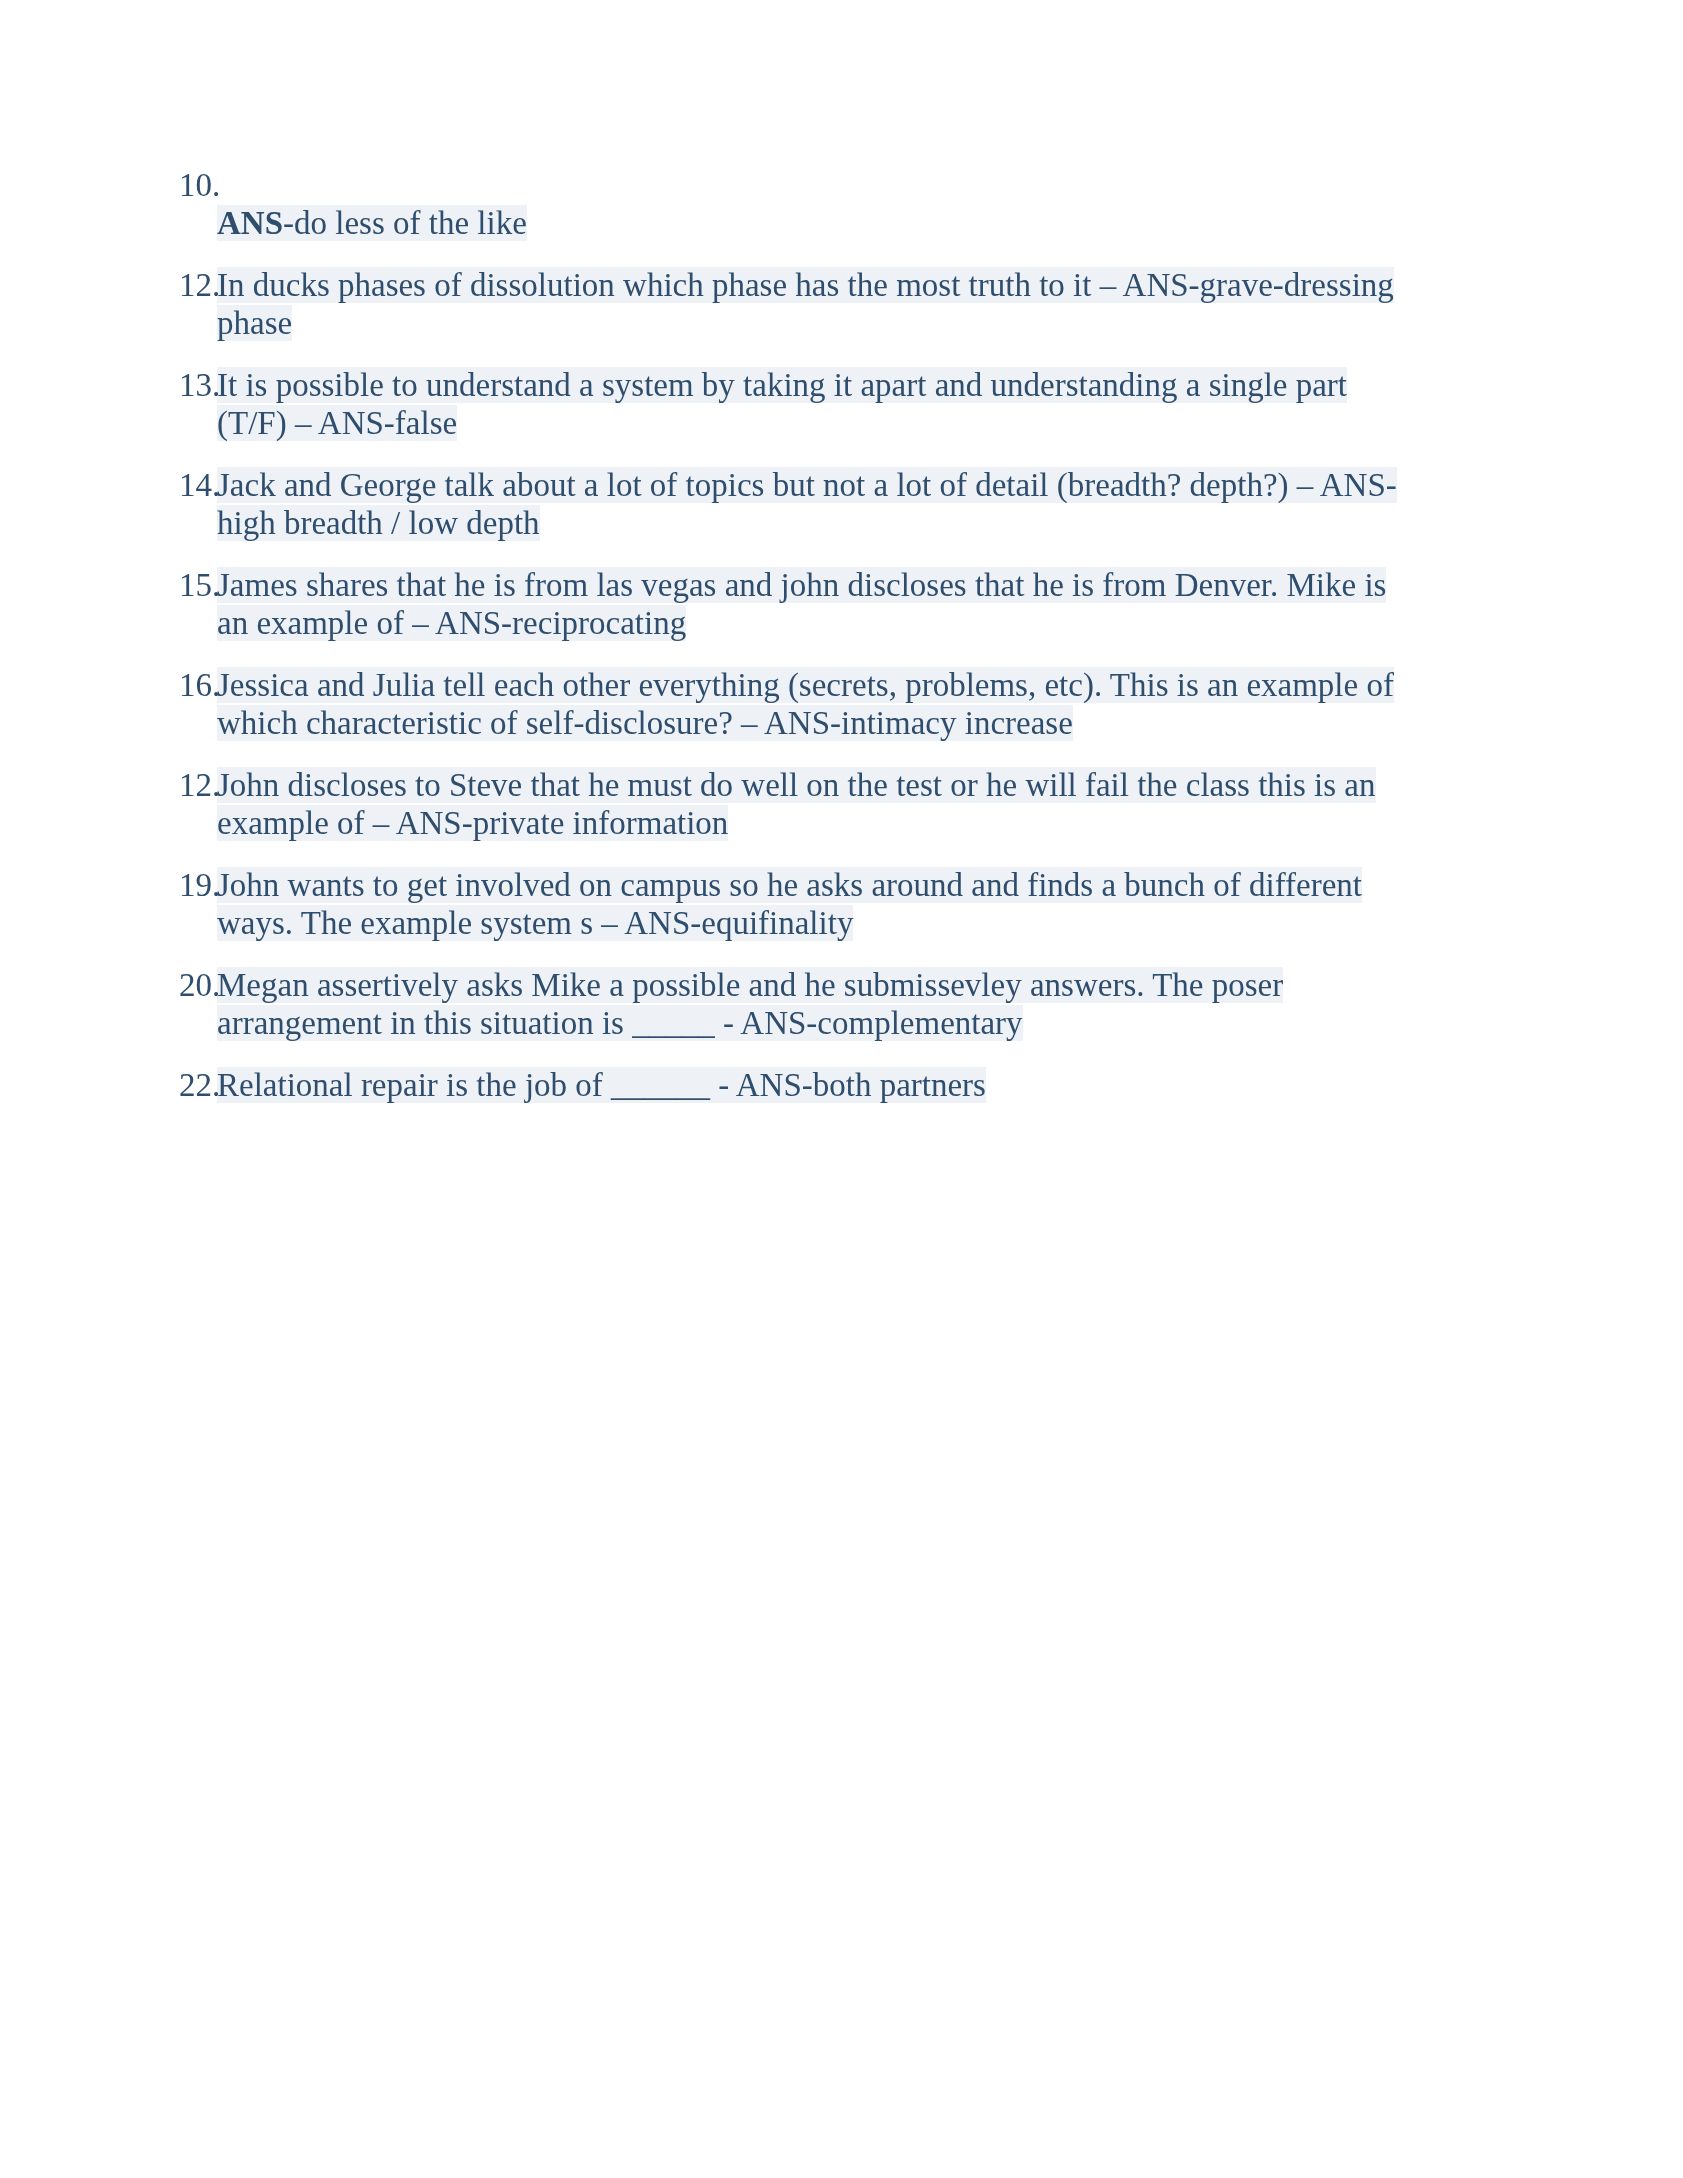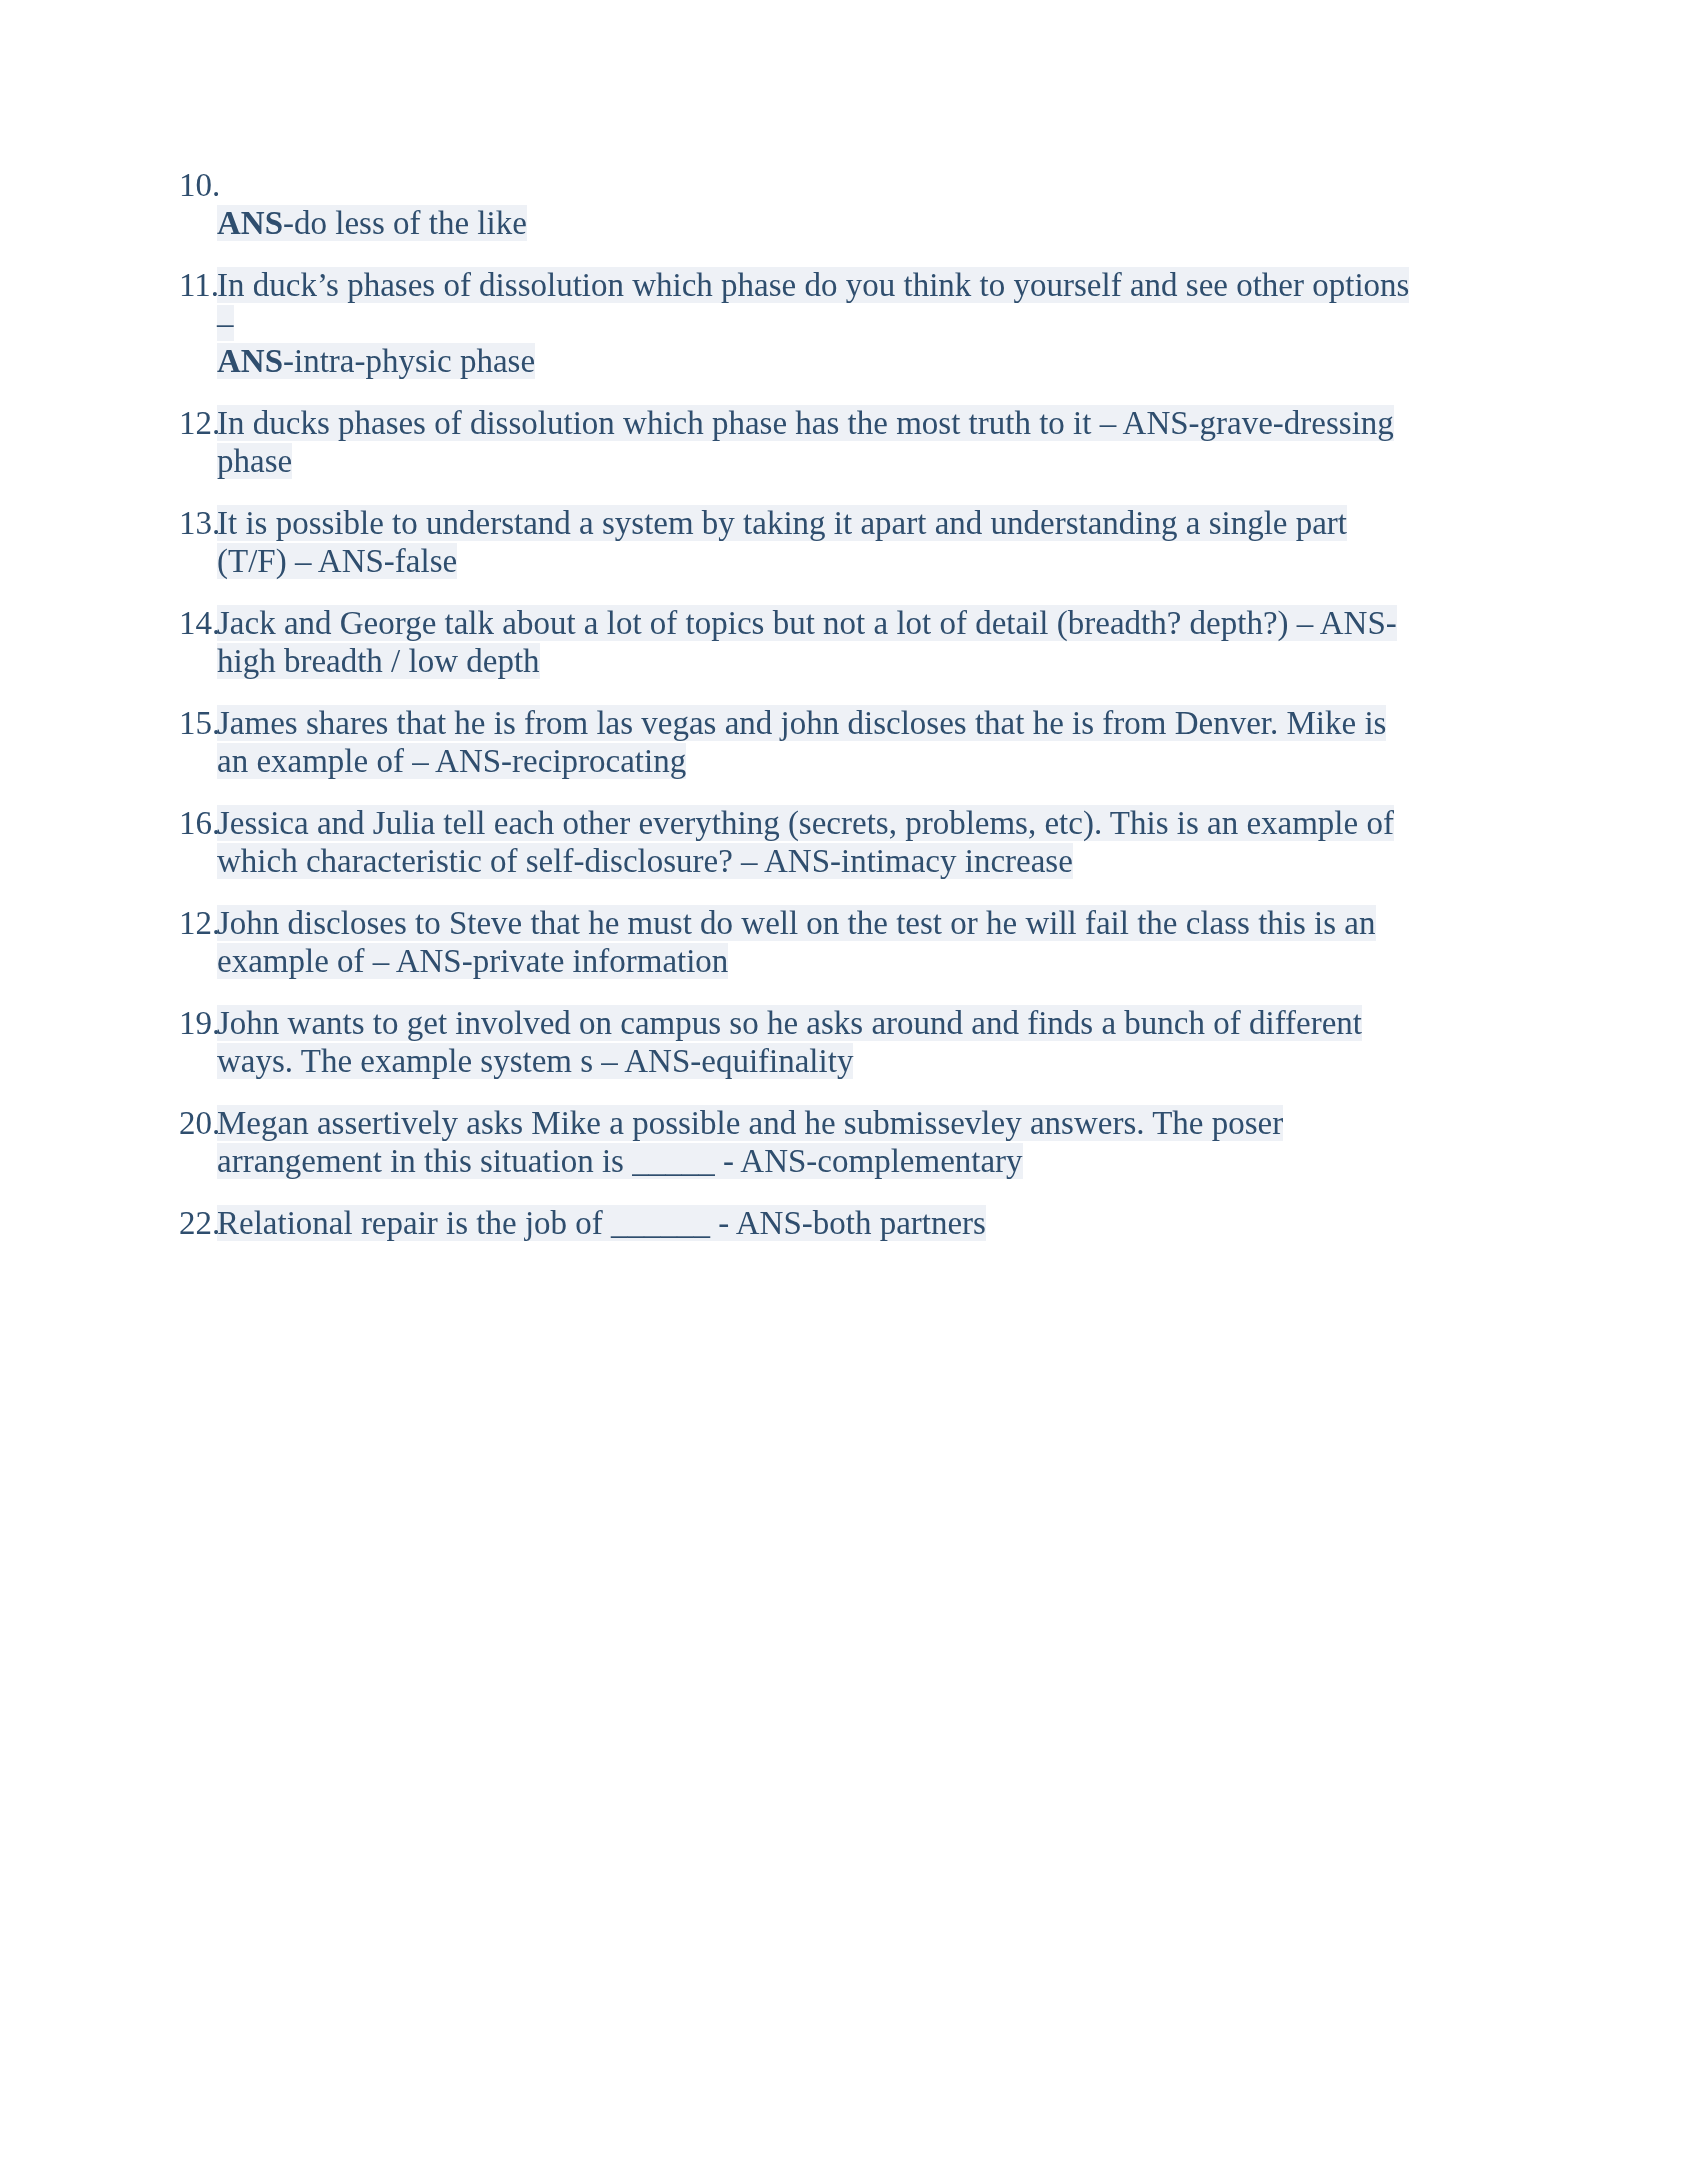--- a/index.html
+++ b/index.html
@@ -46,21 +46,20 @@
   .bold{
     font-weight:bold;
   }
 </style>
 </head>
 <body>
 
 <div class="page">
   <ol class="qa-list" id="question-list">
       <li class="item"><span class="num">10.</span><span class="body"><br><span class="hl bold">ANS</span><span class="hl">-do less of the like</span></span></li>
-      <li class="item"><span class="num">11.</span><span class="body"><span class="hl">In duck’s phases of dissolution which phase do you think to yourself and see other options – </span><br><span class="hl bold">ANS</span><span class="hl">-intra-physic phase</span></span></li>
       <li class="item"><span class="num">12.</span><span class="body"><span class="hl">In ducks phases of dissolution which phase has the most truth to it – ANS-grave-dressing phase</span></span></li>
       <li class="item"><span class="num">13.</span><span class="body"><span class="hl">It is possible to understand a system by taking it apart and understanding a single part (T/F) – ANS-false</span></span></li>
       <li class="item"><span class="num">14.</span><span class="body"><span class="hl">Jack and George talk about a lot of topics but not a lot of detail (breadth? depth?) – ANS-high breadth / low depth</span></span></li>
       <li class="item"><span class="num">15.</span><span class="body"><span class="hl">James shares that he is from las vegas and john discloses that he is from Denver. Mike is an example of – ANS-reciprocating</span></span></li>
       <li class="item"><span class="num">16.</span><span class="body"><span class="hl">Jessica and Julia tell each other everything (secrets, problems, etc). This is an example of which characteristic of self-disclosure? – ANS-intimacy increase</span></span></li>
       <li class="item"><span class="num">12.</span><span class="body"><span class="hl">John discloses to Steve that he must do well on the test or he will fail the class this is an example of – ANS-private information</span></span></li>
       <li class="item"><span class="num">19.</span><span class="body"><span class="hl">John wants to get involved on campus so he asks around and finds a bunch of different ways. The example system s – ANS-equifinality</span></span></li>
       <li class="item"><span class="num">20.</span><span class="body"><span class="hl">Megan assertively asks Mike a possible and he submissevley answers. The poser arrangement in this situation is _____ - ANS-complementary</span></span></li>
       <li class="item"><span class="num">22.</span><span class="body"><span class="hl">Relational repair is the job of ______ - ANS-both partners</span></span></li>
     </ol>

